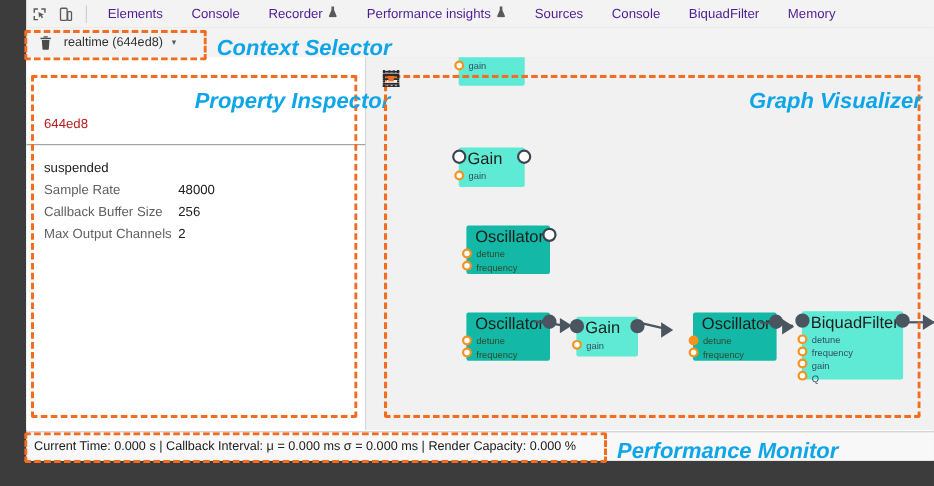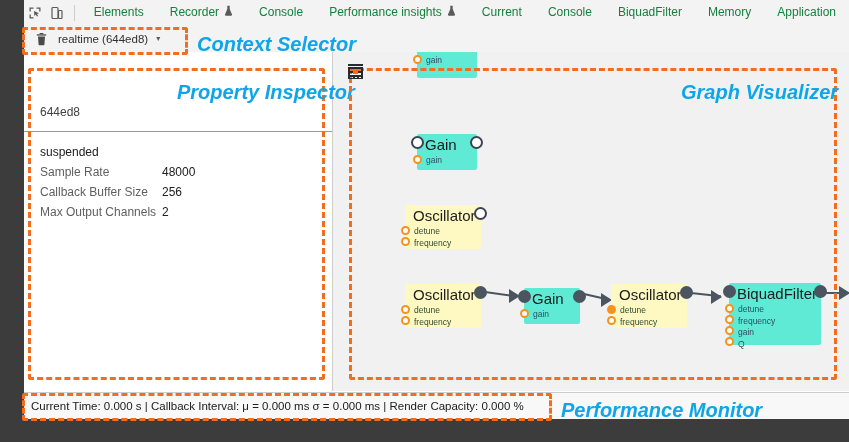--- a/index.html
+++ b/index.html
@@ -17,50 +17,50 @@
 
   
   .devtools{position:absolute;left:24px;top:0;width:825px;height:418px;background:#ffffff;}
 
   
   .tabbar{position:absolute;left:0;top:0;width:825px;height:25px;background:#f3f3f3;
           border-bottom:1px solid #cdcdcd;display:flex;align-items:center;}
   .tb-icon{width:24px;height:24px;display:flex;align-items:center;justify-content:center;cursor:pointer;}
   .tb-sep{width:1px;height:16px;background:#cdcdcd;margin:0 6px;}
   .tabs{display:flex;align-items:center;height:25px;}
-  .tab{font-size:12px;color:#15803d;padding:0 13px;height:25px;line-height:25px;
+  .tab{font-size:12px;color:#4c1d95;padding:0 13px;height:25px;line-height:25px;
        white-space:nowrap;cursor:pointer;display:flex;align-items:center;gap:5px;}
   .beaker{display:inline-block;}
 
   
   .ctxbar{position:absolute;left:0;top:25px;width:825px;height:27px;background:#f3f3f3;
           border-bottom:1px solid #cdcdcd;display:flex;align-items:center;}
   .trash{width:22px;height:22px;margin-left:6px;display:flex;align-items:center;justify-content:center;cursor:pointer;}
   .ctxsel{font-size:11.5px;color:#303030;display:flex;align-items:center;gap:8px;
           padding:2px 6px;cursor:pointer;white-space:nowrap;}
   .caret{font-size:8px;color:#5a5a5a;}
 
   
   .content{position:absolute;left:0;top:52px;width:825px;height:339px;background:#f1f1f1;}
   .inspector{position:absolute;left:0;top:0;width:308px;height:339px;background:#ffffff;
              border-right:1px solid #cdcdcd;}
   .insp-title{position:absolute;left:16px;top:16px;font-size:19px;color:#202020;letter-spacing:-.2px;}
-  .insp-sub{position:absolute;left:16px;top:53px;font-size:12px;color:#404040;}
+  .insp-sub{position:absolute;left:16px;top:53px;font-size:12px;color:#b91c1c;}
   .insp-div{position:absolute;left:0;top:79px;width:308px;height:1px;background:#9a9a9a;}
   .proplist{position:absolute;left:16px;top:90px;width:280px;}
   .prow{display:flex;height:20px;align-items:center;font-size:12px;}
   .pkey{width:122px;color:#5f5f5f;white-space:nowrap;}
   .pval{color:#202020;white-space:nowrap;}
 
   
   .graph{position:absolute;left:309px;top:0;width:516px;height:339px;background:#f1f1f1;overflow:hidden;}
 
   .node{position:absolute;border-radius:2px;}
   .node .title{position:absolute;left:8px;top:2px;font-size:15px;color:#1c1c1c;white-space:nowrap;}
-  .node.green{background:#fef9c3;}
+  .node.green{background:#14b8a6;margin-left:19px;}
   .node.blue{background:#5eead4;}
   .params{position:absolute;left:9px;top:21px;}
   .param{font-size:8.5px;color:#2f4f66;line-height:11.5px;white-space:nowrap;}
   .node.green .param{color:#2f4a2f;}
 
   .port{position:absolute;width:13px;height:13px;border-radius:50%;box-sizing:border-box;}
   .port.in,.port.out{background:#ffffff;border:2px solid #3c4450;}
   .port.conn{background:#4a5560;border:2px solid #4a5560;}
   .port.param{width:9px;height:9px;background:#ffffff;border:2px solid #f6931e;}
   .port.param.conn{background:#f6931e;border-color:#f6931e;}
@@ -108,52 +108,49 @@
           <rect x="2" y="1.5" width="6" height="11" rx="1" fill="none" stroke="#5a5a5a" stroke-width="1.2"></rect>
           <rect x="8.5" y="4.5" width="3.5" height="8" rx="0.8" fill="none" stroke="#5a5a5a" stroke-width="1.2"></rect>
         </svg>
       </div>
       <div class="tb-sep"></div>
       <div class="tabs">
         <div class="tab">
           <span>Elements</span>
         </div>
         <div class="tab">
+          <span>Console</span>
+        </div>
+        <div class="tab">
           <span>Recorder</span>
           <span class="beaker">
             <svg width="9" height="11" viewBox="0 0 9 11">
                 <path d="M3.3.8h2.4v3.3L8 9.6c.2.6-.2 1.1-.8 1.1H1.8c-.6 0-1-.5-.8-1.1l2.3-5.5z" fill="#5a5a5a"></path>
               </svg>
           </span>
         </div>
         <div class="tab">
-          <span>Console</span>
-        </div>
-        <div class="tab">
           <span>Performance insights</span>
           <span class="beaker">
             <svg width="9" height="11" viewBox="0 0 9 11">
                 <path d="M3.3.8h2.4v3.3L8 9.6c.2.6-.2 1.1-.8 1.1H1.8c-.6 0-1-.5-.8-1.1l2.3-5.5z" fill="#5a5a5a"></path>
               </svg>
           </span>
         </div>
         <div class="tab">
-          <span>Current</span>
+          <span>Sources</span>
         </div>
         <div class="tab">
           <span>Console</span>
         </div>
         <div class="tab">
           <span>BiquadFilter</span>
         </div>
         <div class="tab">
           <span>Memory</span>
-        </div>
-        <div class="tab">
-          <span>Application</span>
         </div>
       </div>
     </div>
 
     <div class="ctxbar">
       <div class="trash">
         <svg width="13" height="14" viewBox="0 0 13 14">
           <path d="M4.6 1h3.8v1.2H4.6z" fill="#4a4a4a"></path>
           <rect x="1.8" y="2.3" width="9.4" height="1.3" fill="#4a4a4a"></rect>
           <path d="M3 4.4h7l-.6 8.2c0 .4-.3.6-.7.6H4.3c-.4 0-.7-.2-.7-.6z" fill="#4a4a4a"></path>

